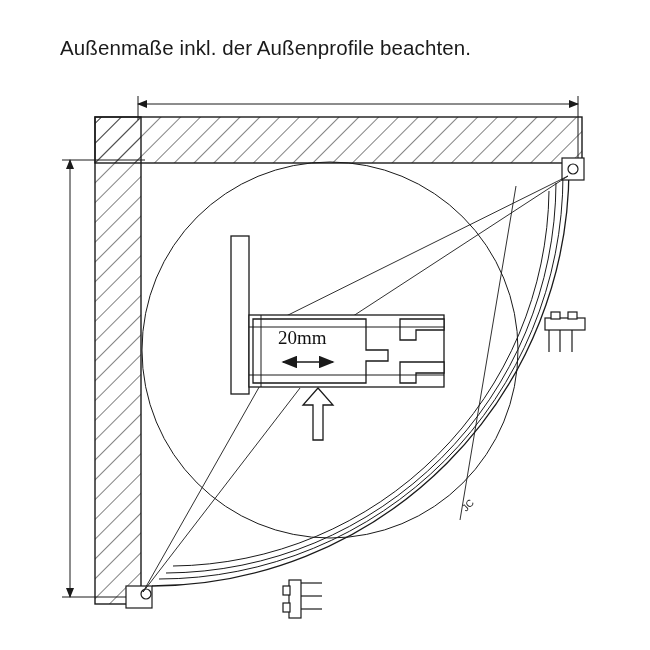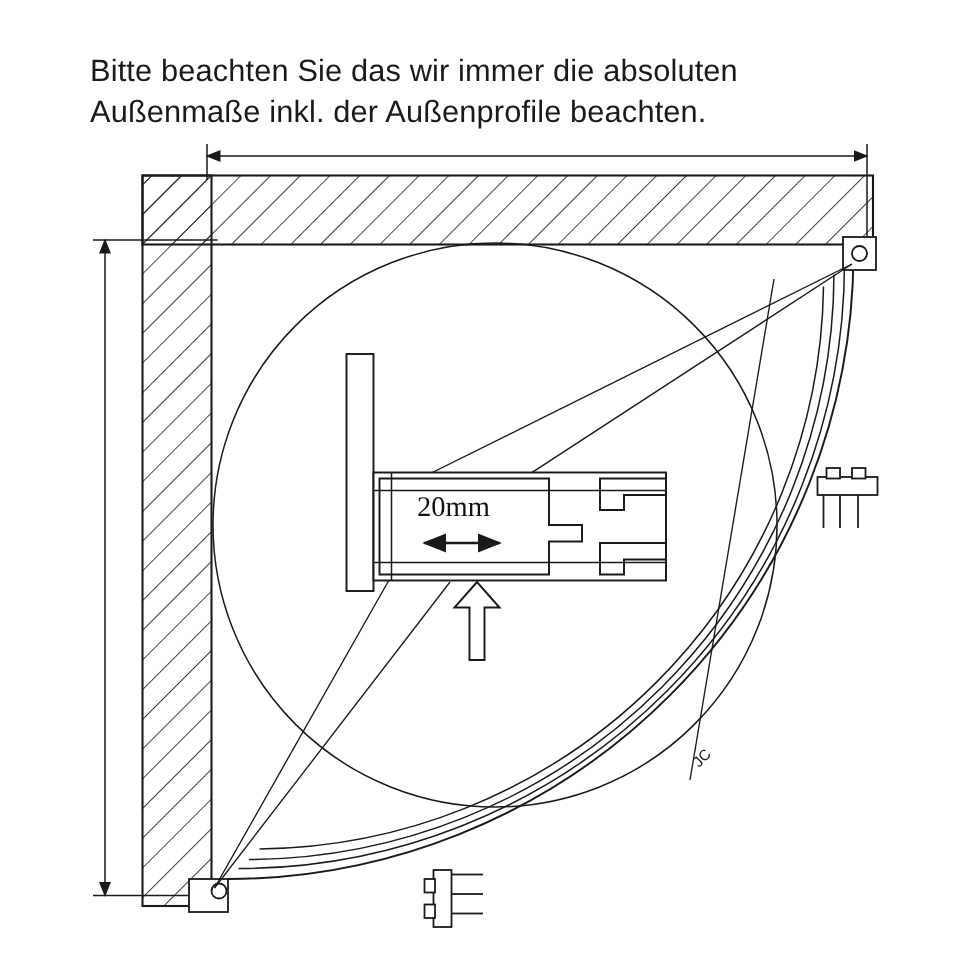--- a/index.html
+++ b/index.html
@@ -38,21 +38,20 @@
     font-size: 19px;
     fill: #111;
   }
 </style>
 </head>
 <body>
 
 <div id="page">
 
   <div class="note">
-    <div>Bitte beachten Sie das wir immer die absoluten</div>
     <div>Außenmaße inkl. der Außenprofile beachten.</div>
   </div>
 
   <svg class="drawing" viewBox="0 0 650 650">
     <defs>
       <pattern id="hatch" width="14" height="14" patternUnits="userSpaceOnUse" patternTransform="rotate(45)">
         <line x1="0" y1="0" x2="0" y2="14" stroke="#1a1a1a" stroke-width="1.1"></line>
       </pattern>
       <marker id="arrEnd" markerWidth="10" markerHeight="8" refX="9" refY="4" orient="auto">
         <path d="M0,0 L10,4 L0,8 z" fill="#1a1a1a"></path>

